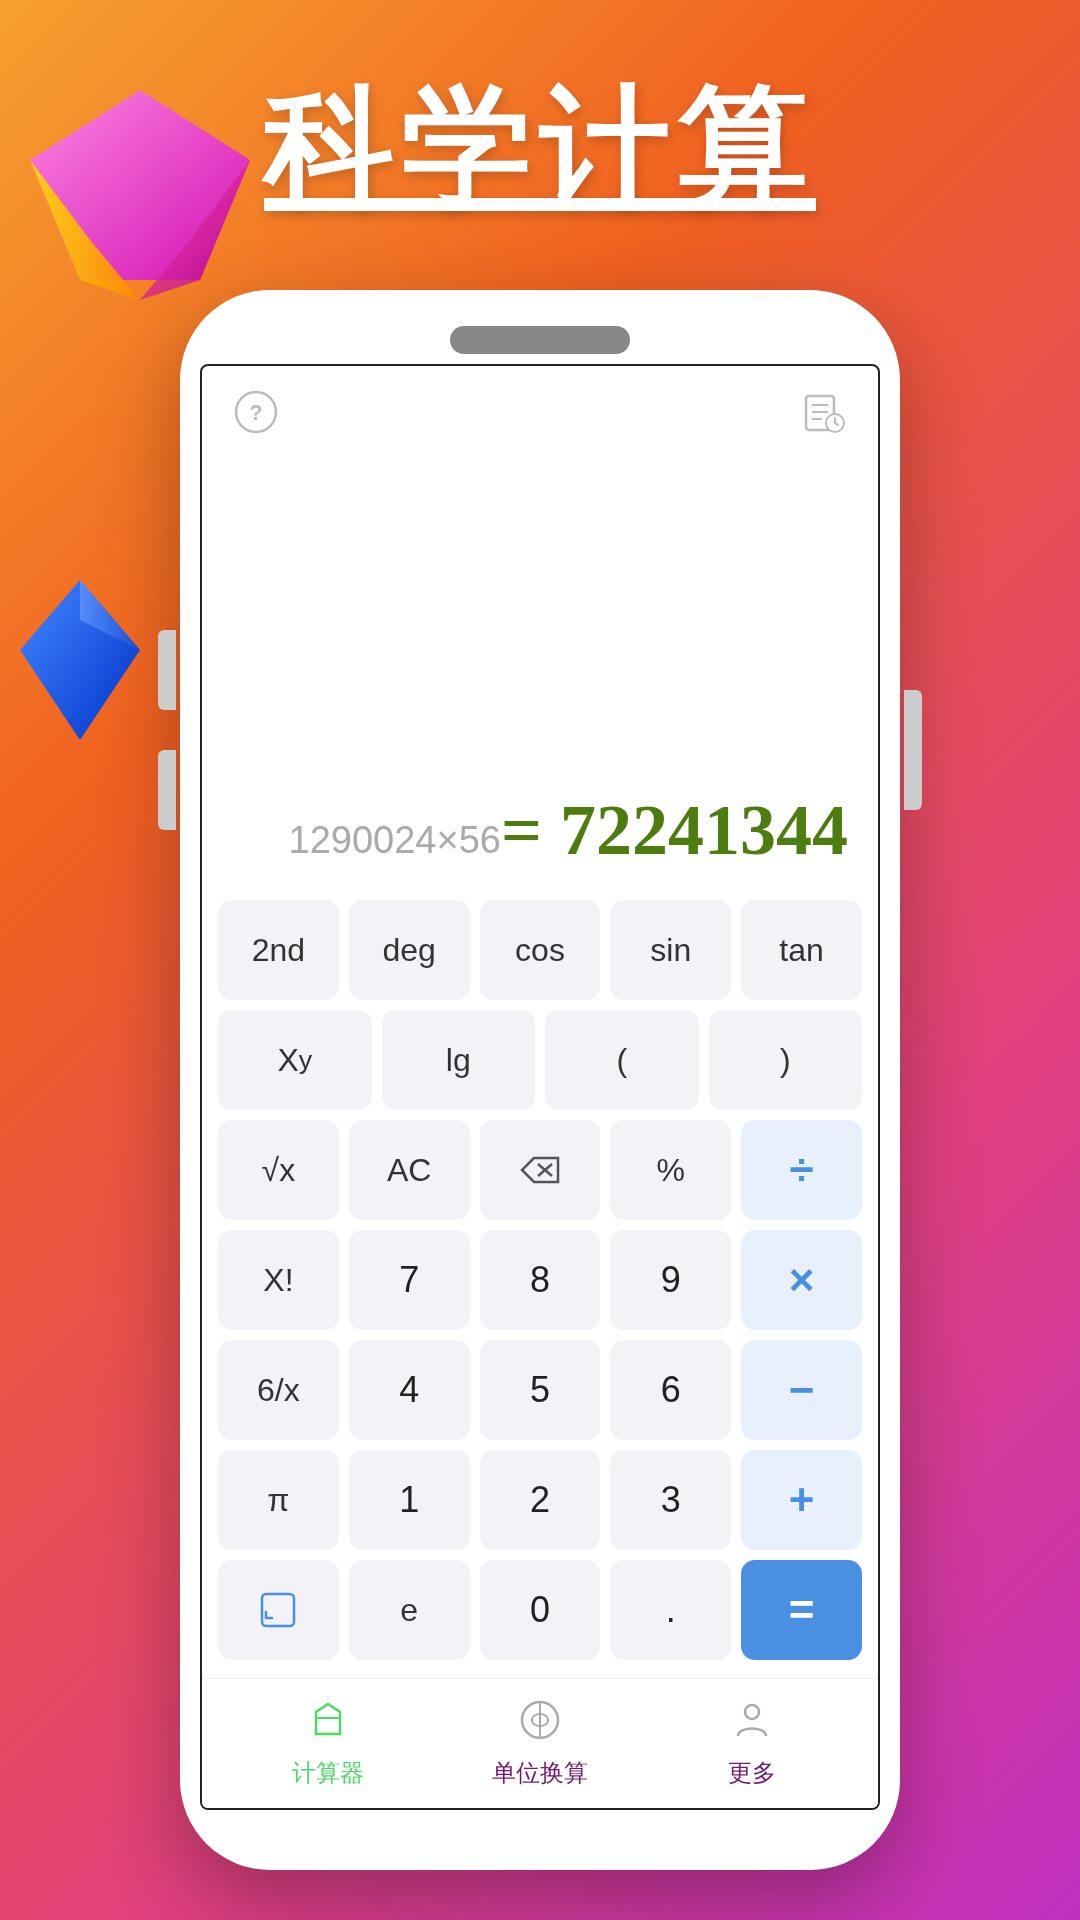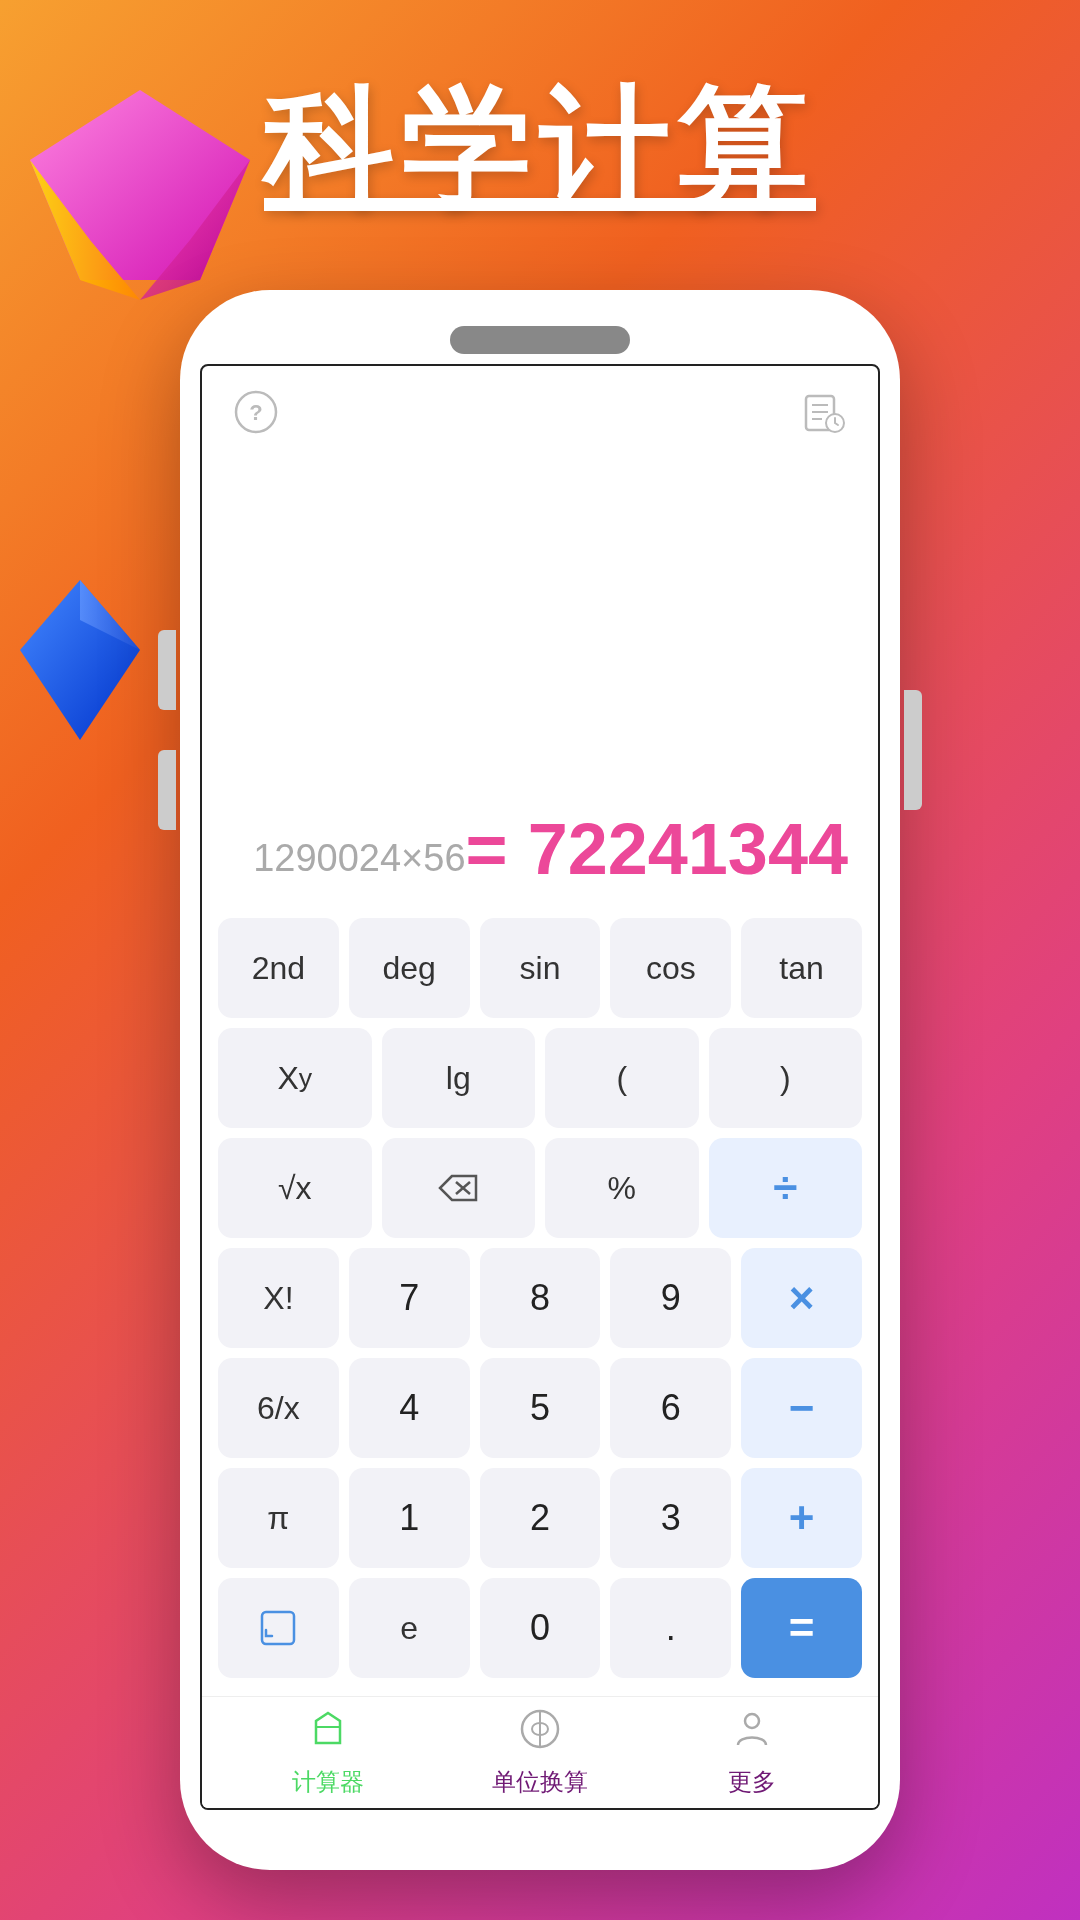--- a/index.html
+++ b/index.html
@@ -117,21 +117,22 @@
 
     .expression-text {
       font-size: 38px;
       color: #aaa;
       margin-bottom: 10px;
     }
 
     .result-text {
       font-size: 72px;
       font-weight: 600;
-      color: #ec4899;
+      color: #4d7c0f;
+      font-family: Liberation Serif, serif;
     }
 
     
     .keypad-area {
       padding: 8px 16px 8px;
     }
 
     .key-row {
       display: flex;
       gap: 10px;
@@ -173,21 +174,21 @@
       color: #333;
     }
 
     .key.backspace-key {
       font-size: 30px;
       color: #333;
     }
 
     
     .bottom-nav {
-      height: 112px;
+      height: 130px;
       border-top: 1px solid #eee;
       display: flex;
       align-items: center;
       justify-content: space-around;
       background: white;
       padding: 0 20px;
       flex-shrink: 0;
     }
 
     .nav-item {
@@ -329,34 +330,35 @@
     <div class="display-area">
       <div class="expression-text">1290024×56</div>
       <div class="result-text">= 72241344</div>
     </div>
 
     <div class="keypad-area">
 
       <div class="key-row">
         <button class="key function">2nd</button>
         <button class="key function">deg</button>
+        <button class="key function">cos</button>
         <button class="key function">sin</button>
-        <button class="key function">cos</button>
         <button class="key function">tan</button>
       </div>
 
       <div class="key-row">
         <button class="key function">X<sup>y</sup></button>
         <button class="key function">lg</button>
         <button class="key function">(</button>
         <button class="key function">)</button>
       </div>
 
       <div class="key-row">
         <button class="key function">√x</button>
+        <button class="key function">AC</button>
         <button class="key backspace-key">
           <svg width="44" height="32" viewBox="0 0 44 32" fill="none">
             <path d="M16 4 L4 16 L16 28 L40 28 L40 4 Z" stroke="#555" stroke-width="2.5" fill="none"></path>
             <line x1="20" y1="10" x2="34" y2="22" stroke="#555" stroke-width="2.5"></line>
             <line x1="34" y1="10" x2="20" y2="22" stroke="#555" stroke-width="2.5"></line>
           </svg>
         </button>
         <button class="key function">%</button>
         <button class="key operator">÷</button>
       </div>

